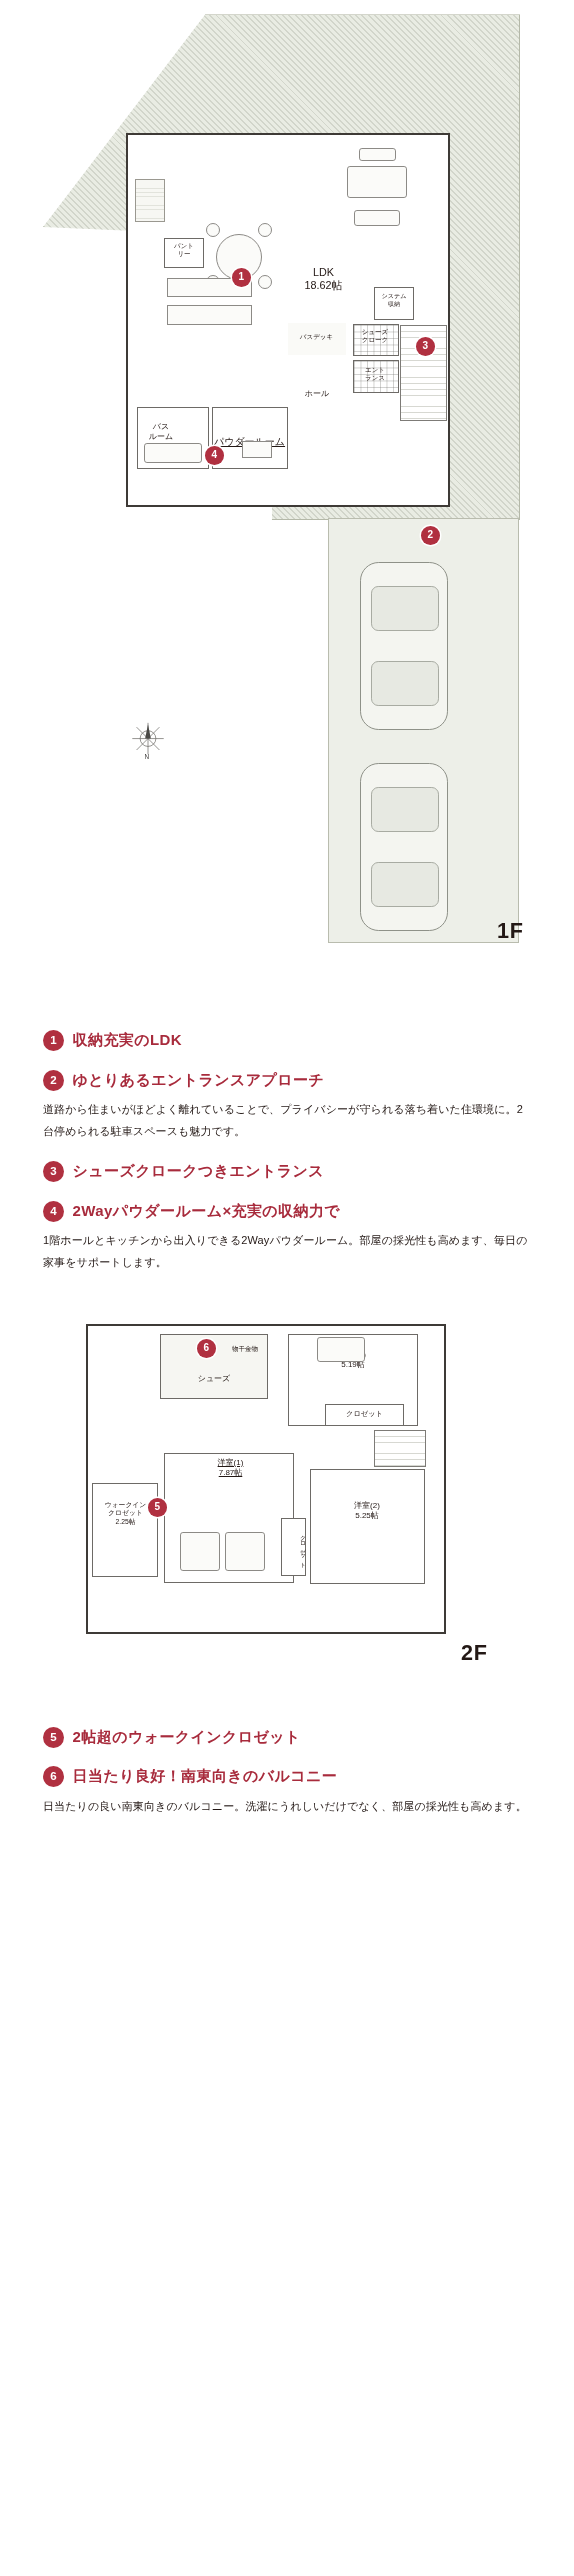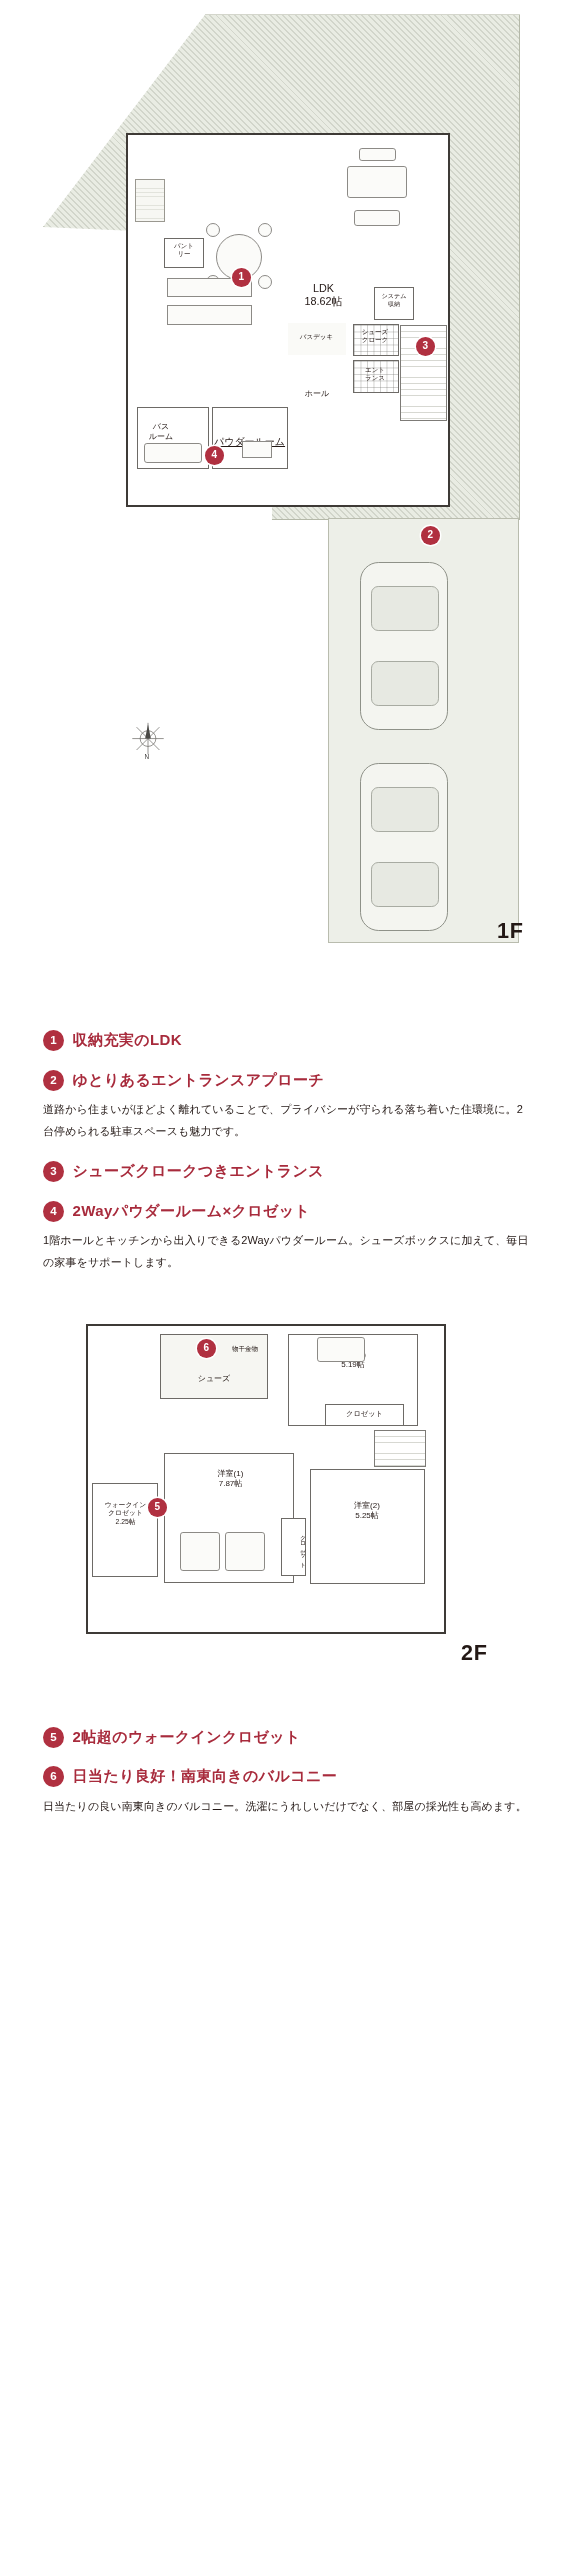--- a/index.html
+++ b/index.html
@@ -197,21 +197,21 @@
     <div class="site-poly hatch"></div>
 
     <div class="site ab hatch" style="left:328px; top:518px; width:191px; height:425px; background:#edefe8;"></div>
 
     <div class="car" style="left:360px; top:562px; width:86px; height:166px;"></div>
     <div class="car" style="left:360px; top:763px; width:86px; height:166px;"></div>
 
     <div class="wall" style="left:126px; top:133px; width:324px; height:374px;"></div>
 
     <div class="room" style="left:131px; top:138px; width:216px; height:245px; border:none;"></div>
-    <div class="room-label big" style="left:284px; top:266px; width:79px;margin-top:16px;">LDK
+    <div class="room-label big" style="left:284px; top:266px; width:79px;">LDK
 18.62帖</div>
 
     <div class="furn round" style="left:216px; top:234px; width:46px; height:46px;"></div>
     <div class="furn round" style="left:206px; top:223px; width:14.4px; height:14.4px;"></div>
     <div class="furn round" style="left:258px; top:223px; width:14.4px; height:14.4px;"></div>
     <div class="furn round" style="left:206px; top:275px; width:14.4px; height:14.4px;"></div>
     <div class="furn round" style="left:258px; top:275px; width:14.4px; height:14.4px;"></div>
 
     <div class="furn soft" style="left:347px; top:166px; width:60px; height:32px;"></div>
     <div class="furn soft" style="left:354px; top:210px; width:46px; height:16px;"></div>
@@ -297,23 +297,23 @@
     <div class="feature">
       <div class="feature-head">
         <div class="badge">3</div>
         <div class="feature-title">シューズクロークつきエントランス</div>
       </div>
     </div>
 
     <div class="feature">
       <div class="feature-head">
         <div class="badge">4</div>
-        <div class="feature-title">2Wayパウダールーム×クロゼット</div>
-      </div>
-      <div class="feature-body">1階ホールとキッチンから出入りできる2Wayパウダールーム。シューズボックスに加えて、毎日の家事をサポートします。</div>
+        <div class="feature-title">2Wayパウダールーム×充実の収納力で</div>
+      </div>
+      <div class="feature-body">1階ホールとキッチンから出入りできる2Wayパウダールーム。部屋の採光性も高めます、毎日の家事をサポートします。</div>
     </div>
 
   </div>
 
   <div class="plan plan-2f" style="margin-top:29px;">
 
     <div class="wall" style="left:86px; top:21.6px; width:360px; height:310px;"></div>
 
     <div class="room" style="left:160px; top:32px; width:108px; height:65px; background:#f6f6f2;"></div>
     <div class="room-label" style="left:160px; top:72px; width:108px;">シューズ</div>
@@ -321,21 +321,21 @@
 
     <div class="room" style="left:288px; top:32px; width:130px; height:92px;"></div>
     <div class="room-label" style="left:306px; top:48px; width:94px;">洋室(7)
 5.19帖</div>
     <div class="furn soft" style="left:317px; top:35px; width:48px; height:24.5px;"></div>
 
     <div class="room" style="left:325px; top:102px; width:79px; height:21.6px;"></div>
     <div class="room-label" style="left:325px; top:107px; width:79px; font-size:7.2px;">クロゼット</div>
 
     <div class="room" style="left:164px; top:151px; width:130px; height:130px;"></div>
-    <div class="room-label" style="left:180px; top:167px; width:101px;">洋室(1)
+    <div class="room-label" style="left:180px; top:156px; width:101px;text-decoration:underline;">洋室(1)
 7.87帖</div>
     <div class="furn soft" style="left:180px; top:230px; width:40px; height:39px;"></div>
     <div class="furn soft" style="left:225px; top:230px; width:40px; height:39px;"></div>
 
     <div class="room" style="left:92px; top:181px; width:66px; height:94px;"></div>
     <div class="room-label" style="left:91px; top:199px; width:69px; font-size:6.8px;">ウォークイン
 クロゼット
 2.25帖</div>
 
     <div class="room" style="left:310px; top:167px; width:115px; height:115px;"></div>

